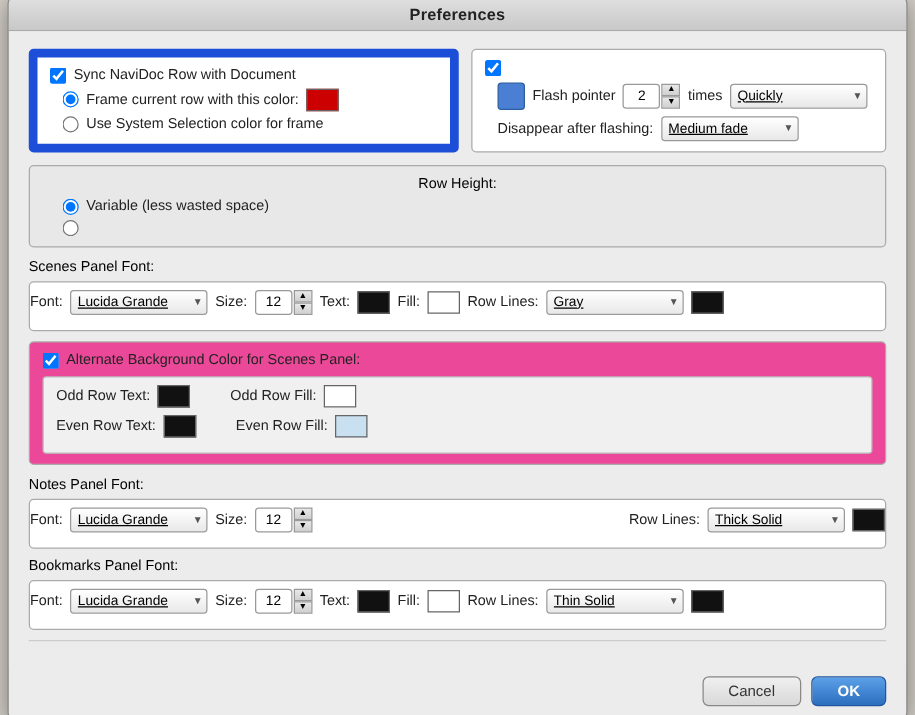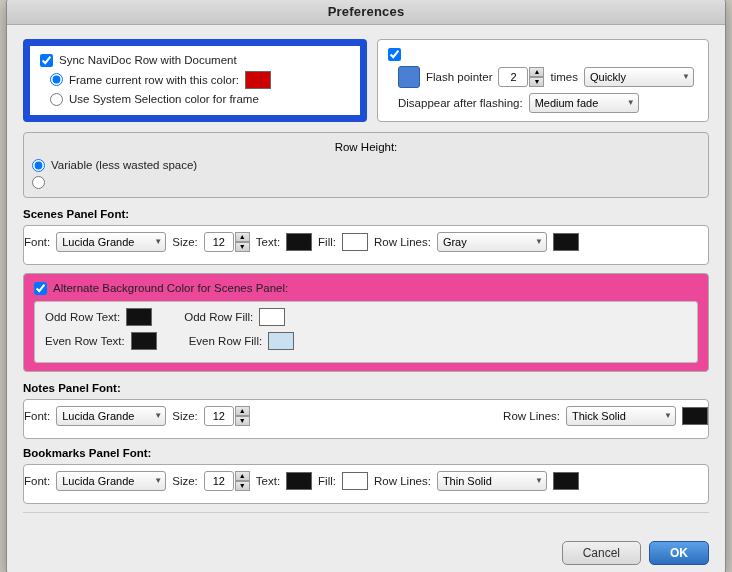--- a/index.html
+++ b/index.html
@@ -95,20 +95,21 @@
       vertical-align: middle;
     }
     .color-swatch.red { background: #cc0000; }
     .color-swatch.black { background: #111; }
     .color-swatch.white { background: #fff; }
     .color-swatch.light-blue { background: #c8e0f0; }
     .select-wrapper {
       position: relative;
       display: inline-flex;
       align-items: center;
+      text-decoration: underline;
     }
     .select-wrapper::after {
       content: '▼';
       font-size: 8px;
       position: absolute;
       right: 4px;
       pointer-events: none;
       color: #555;
     }
     .select-wrapper select {
@@ -151,38 +152,37 @@
       display: flex;
       align-items: center;
       justify-content: center;
       cursor: pointer;
       line-height: 1;
     }
     .row-height-section {
       background: #e8e8e8;
       border: 1px solid #aaa;
       border-radius: 4px;
-      padding: 8px 8px;
+      padding: 8px 26px;
       margin-top: 8px;
     }
     .row-height-title {
       text-align: center;
       font-size: 11.5px;
       margin-bottom: 6px;
     }
     .font-row {
       display: flex;
       align-items: center;
       gap: 6px;
       margin-bottom: 6px;
     }
     .font-section-label {
       font-size: 11.5px;
       margin-bottom: 5px;
-      font-weight: bold;
     }
     .font-row-box {
       border: 1px solid #aaa;
       border-radius: 4px;
       background: white;
       padding: 6px 0;
       margin-bottom: 8px;
     }
     .alt-bg-section {
       border: 1px solid #aaa;

